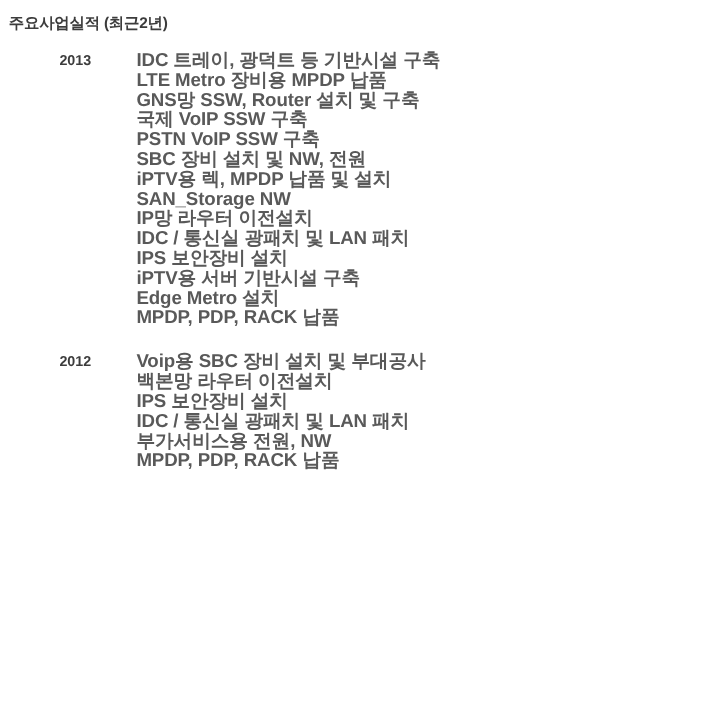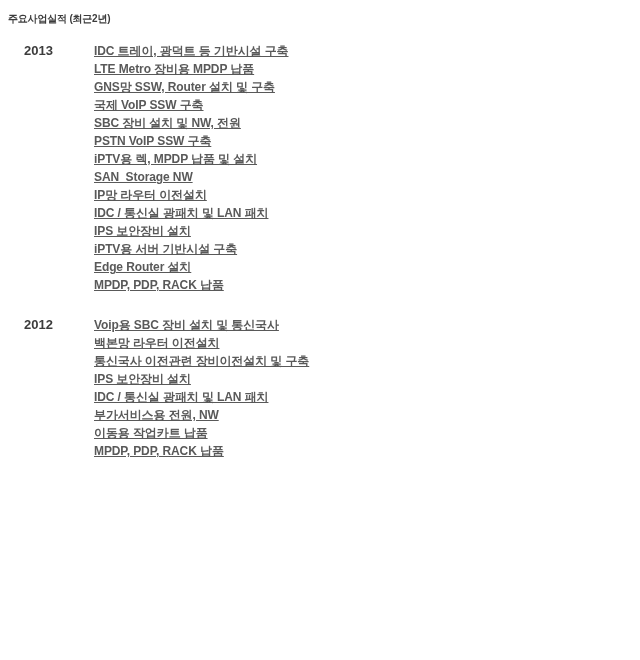--- a/index.html
+++ b/index.html
@@ -15,28 +15,29 @@
     overflow: hidden;
   }
   .page {
     position: relative;
     width: 640px;
     height: 660px;
     box-sizing: border-box;
     padding: 8px 0 0 0;
   }
   .doc-title {
-    font-size: 10px;
+    font-size: 14px;
     font-weight: bold;
     color: #3c3c3c;
     margin: 4px 0 0 8px;
     letter-spacing: -0.2px;
   }
   .sections {
     margin-top: 16px;
+    margin-left: 30px;
   }
   .section {
     display: flex;
     align-items: flex-start;
     margin-bottom: 22px;
   }
   .year {
     width: 66px;
     min-width: 66px;
     text-align: left;
@@ -45,66 +46,63 @@
     font-size: 13px;
     font-weight: bold;
     color: #3c3c3c;
     line-height: 18px;
     padding-top: 0px;
   }
   .items {
     padding-left: 28px;
   }
   .item {
-    font-size: 12px;
+    font-size: 17px;
     font-weight: bold;
     color: #595959;
     line-height: 18px;
     letter-spacing: -0.1px;
     white-space: nowrap;
-    text-decoration: underline;
   }
 </style>
 </head>
 <body>
 
 <div class="page">
 
   <div class="doc-title">주요사업실적 (최근2년)</div>
 
   <div class="sections">
 
     <div class="section">
       <div class="year">2013</div>
       <div class="items">
         <div class="item">IDC 트레이, 광덕트 등 기반시설 구축</div>
         <div class="item">LTE Metro 장비용 MPDP 납품</div>
         <div class="item">GNS망 SSW, Router 설치 및 구축</div>
         <div class="item">국제 VoIP SSW 구축</div>
+        <div class="item">PSTN VoIP SSW 구축</div>
         <div class="item">SBC 장비 설치 및 NW, 전원</div>
-        <div class="item">PSTN VoIP SSW 구축</div>
         <div class="item">iPTV용 렉, MPDP 납품 및 설치</div>
         <div class="item">SAN_Storage NW</div>
         <div class="item">IP망 라우터 이전설치</div>
         <div class="item">IDC / 통신실 광패치 및 LAN 패치</div>
         <div class="item">IPS 보안장비 설치</div>
         <div class="item">iPTV용 서버 기반시설 구축</div>
-        <div class="item">Edge Router 설치</div>
+        <div class="item">Edge Metro 설치</div>
         <div class="item">MPDP, PDP, RACK 납품</div>
       </div>
     </div>
 
     <div class="section">
       <div class="year">2012</div>
       <div class="items">
-        <div class="item">Voip용 SBC 장비 설치 및 통신국사</div>
+        <div class="item">Voip용 SBC 장비 설치 및 부대공사</div>
         <div class="item">백본망 라우터 이전설치</div>
-        <div class="item">통신국사 이전관련 장비이전설치 및 구축</div>
         <div class="item">IPS 보안장비 설치</div>
         <div class="item">IDC / 통신실 광패치 및 LAN 패치</div>
         <div class="item">부가서비스용 전원, NW</div>
-        <div class="item">이동용 작업카트 납품</div>
         <div class="item">MPDP, PDP, RACK 납품</div>
       </div>
     </div>
 
   </div>
 </div>
 
 </body></html>

